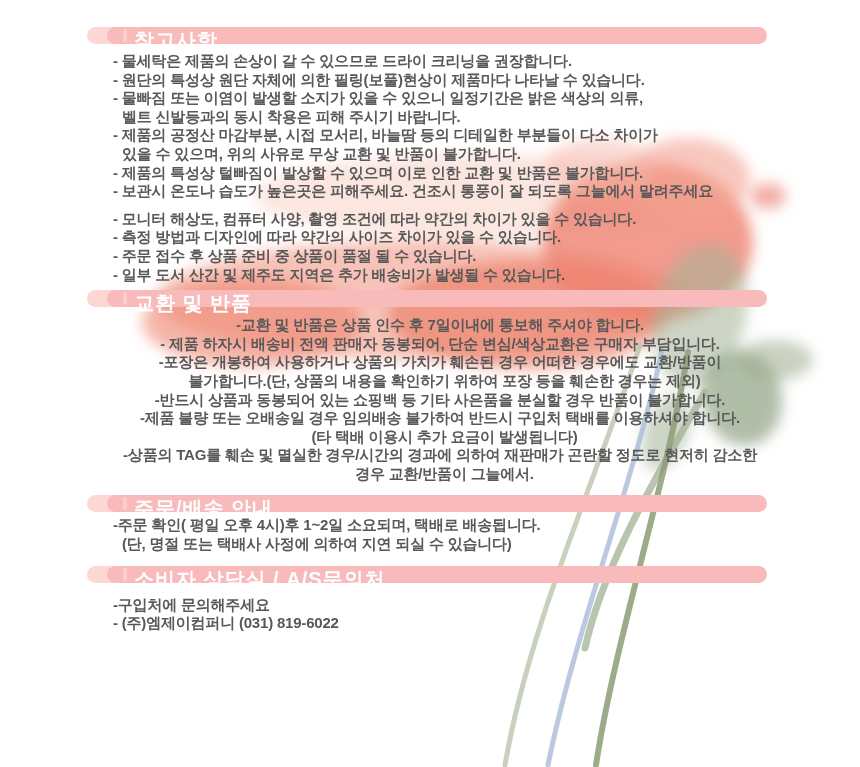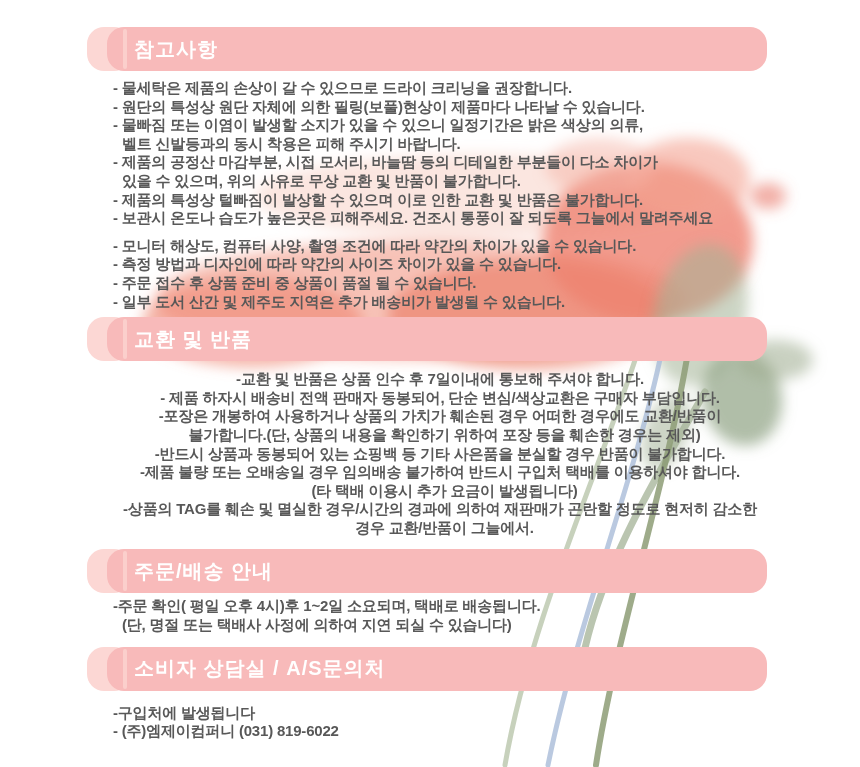--- a/index.html
+++ b/index.html
@@ -11,24 +11,24 @@
     font-family:"Liberation Sans","DejaVu Sans",sans-serif;
   }
   
   .art{position:absolute;left:0;top:0;width:860px;height:767px;z-index:0;}
   
   .content{position:absolute;left:55px;top:27px;width:712px;z-index:1;}
   .section{position:relative;}
   .bar{
     position:relative;
     margin-left:52px;
-    height:44px;
+    height:17px;
     background:var(--bar,#f8baba);
     border-radius:17px;
-    display:flex;align-items:center;
+    display:flex;
   }
   .bar::before{ 
     content:'';
     position:absolute;left:-20px;top:0;height:100%;width:44px;
     border-radius:17px;
     background:var(--bar-light,#fcd7d4);
     z-index:-1;
   }
   .bar::after{ 
     content:'';
@@ -144,18 +144,18 @@
           <div class="line">-주문 확인( 평일 오후 4시)후 1~2일 소요되며, 택배로 배송됩니다.</div>
           <div class="line indent">(단, 명절 또는 택배사 사정에 의하여 지연 되실 수 있습니다)</div>
         </div>
   </div>
 
   <div class="section sec-4">
     <div class="bar">
       <span class="sec-title">소비자 상담실 /  A/S문의처</span>
     </div>
     <div class="sec-body">
-          <div class="line">-구입처에 발생됩니다</div>
+          <div class="line">-구입처에 문의해주세요</div>
           <div class="line">- (주)엠제이컴퍼니 (031) 819-6022</div>
         </div>
   </div>
 </div>
 </div>
 
 </body></html>

